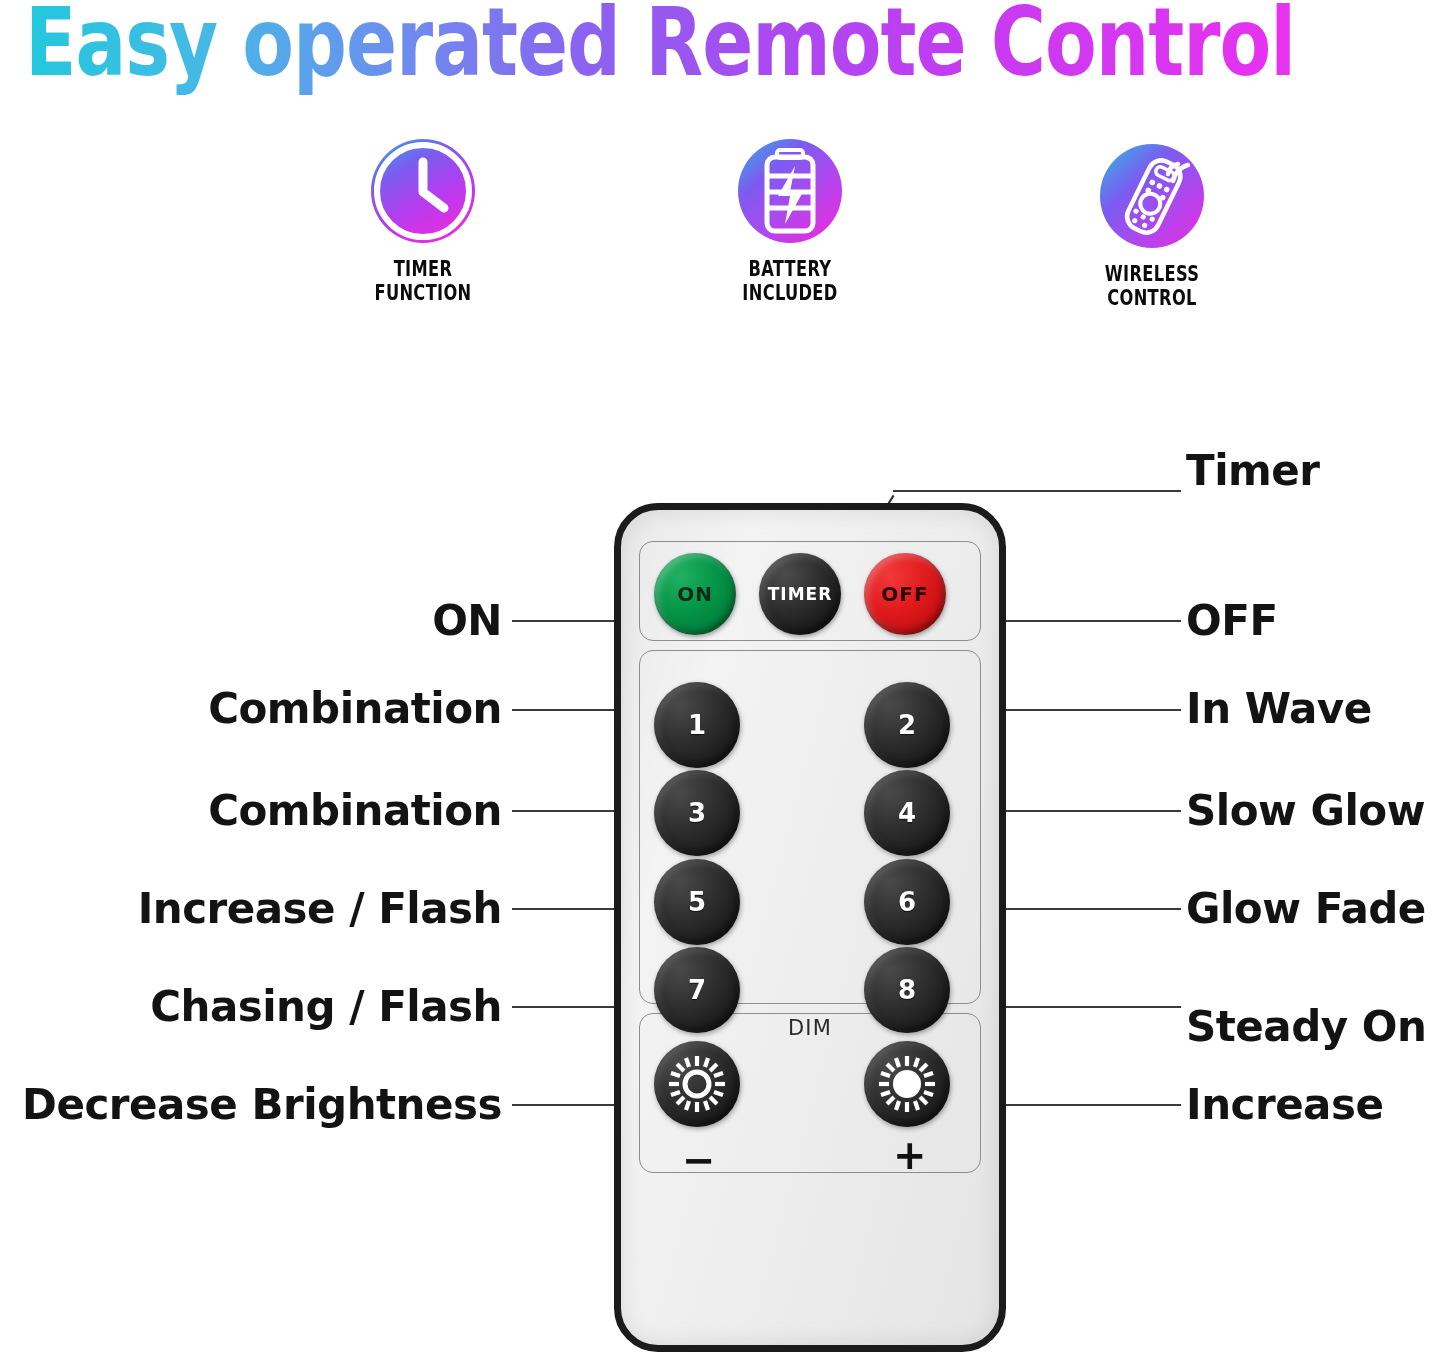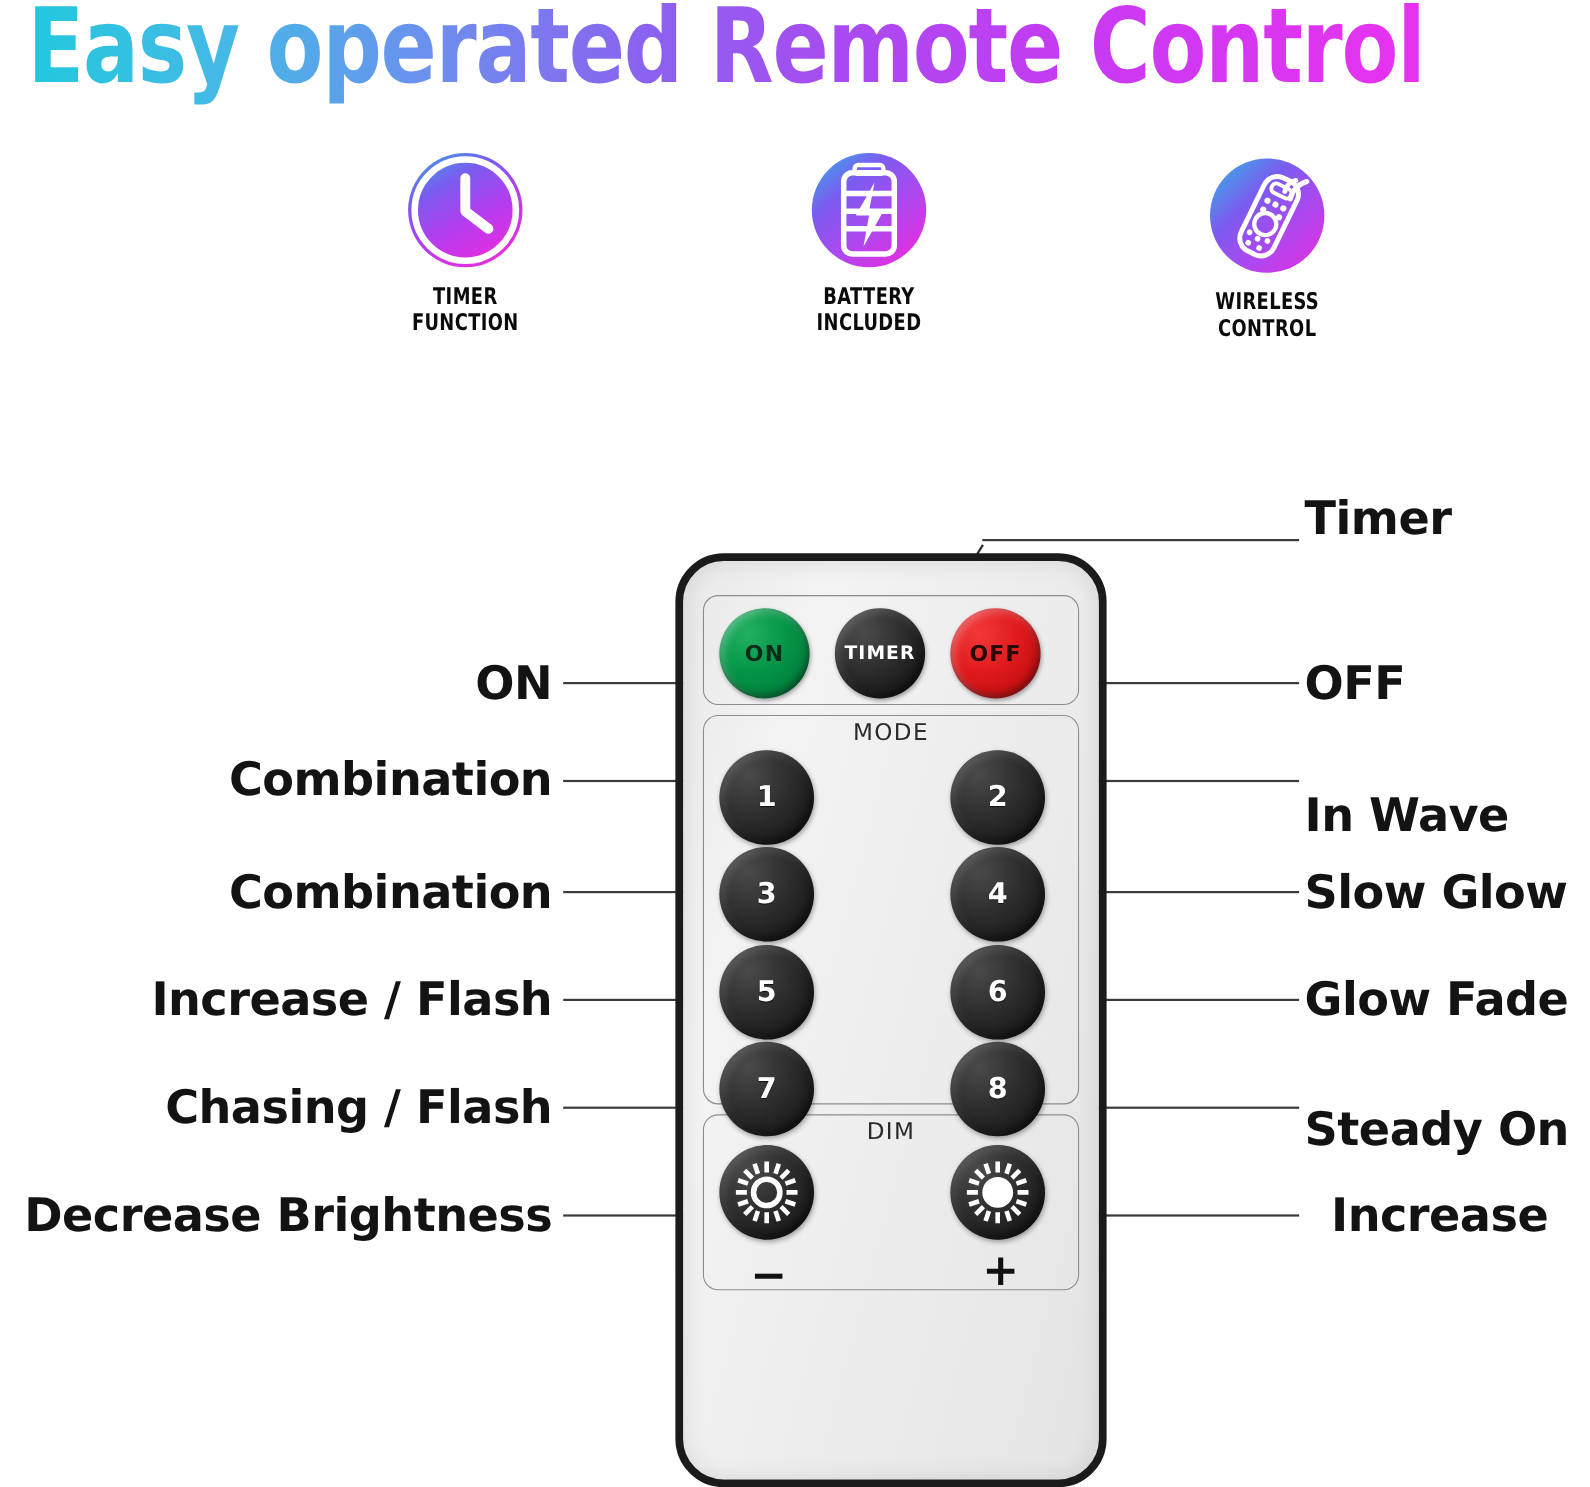--- a/index.html
+++ b/index.html
@@ -222,21 +222,20 @@
 <div class="lead" style="left:895px;top:908px;width:286px;"></div>
 <div class="lead" style="left:895px;top:1006px;width:286px;"></div>
 <div class="lead" style="left:895px;top:1104px;width:286px;"></div>
 
 <div id="remote">
 
   <div class="panel" id="panel-power"></div>
   <div class="panel" id="panel-mode"></div>
   <div class="panel" id="panel-dim"></div>
 
-  <div class="panel-label" id="label-mode">MODE</div>
   <div class="panel-label" id="label-dim">DIM</div>
 
   <div class="btn btn-round btn-on">ON</div>
   <div class="btn btn-round btn-timer">TIMER</div>
   <div class="btn btn-round btn-off">OFF</div>
 
   <div class="btn btn-mode mc-l mr1">1</div>
   <div class="btn btn-mode mc-r mr1">2</div>
   <div class="btn btn-mode mc-l mr2">3</div>
   <div class="btn btn-mode mc-r mr2">4</div>
@@ -301,17 +300,17 @@
 
 <div class="callout left" style="right:943px;top:596px;">ON</div>
 <div class="callout left" style="right:943px;top:684px;">Combination</div>
 <div class="callout left" style="right:943px;top:786px;">Combination</div>
 <div class="callout left" style="right:943px;top:884px;">Increase / Flash</div>
 <div class="callout left" style="right:943px;top:982px;">Chasing / Flash</div>
 <div class="callout left" style="right:943px;top:1080px;">Decrease Brightness</div>
 
 <div class="callout right" style="left:1186px;top:446px;">Timer</div>
 <div class="callout right" style="left:1186px;top:596px;">OFF</div>
-<div class="callout right" style="left:1186px;top:716px;text-align:center;">In Wave</div>
+<div class="callout right" style="left:1186px;top:684px;text-align:center;">In Wave</div>
 <div class="callout right" style="left:1186px;top:786px;">Slow Glow</div>
 <div class="callout right" style="left:1186px;top:884px;">Glow Fade</div>
 <div class="callout right" style="left:1186px;top:982px;margin-top:20px;">Steady On</div>
-<div class="callout right" style="left:1186px;top:1080px;margin-left:24px;">Increase</div>
+<div class="callout right" style="left:1186px;top:1080px;">Increase</div>
 
 </body></html>

